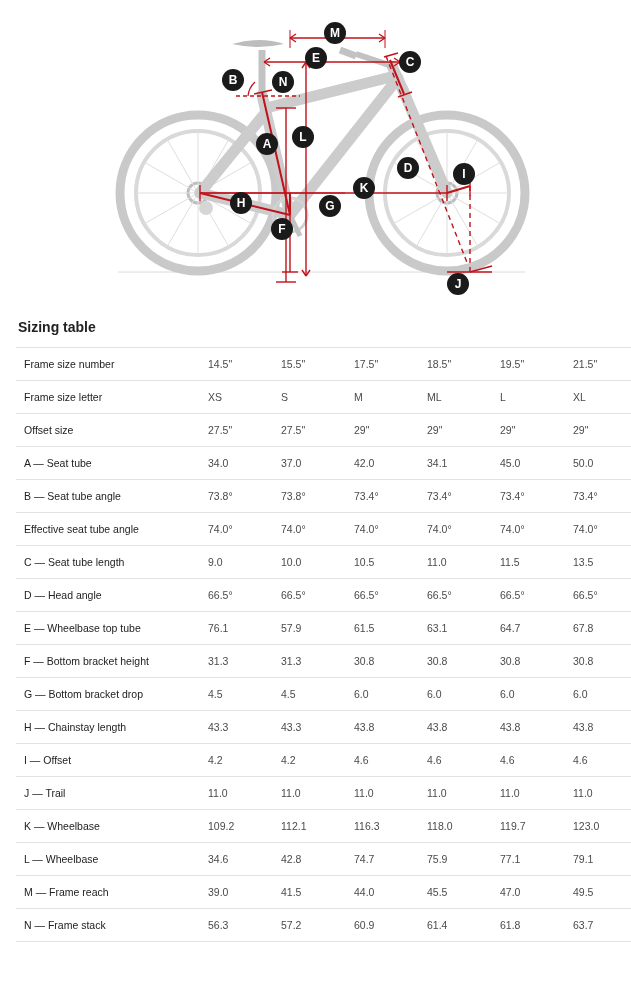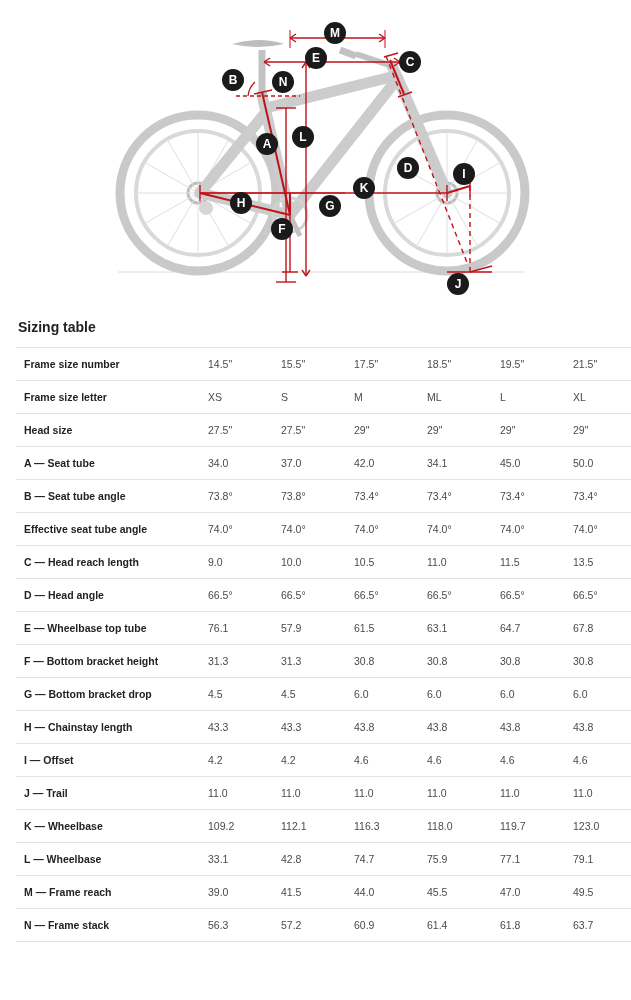--- a/index.html
+++ b/index.html
@@ -72,21 +72,21 @@
     border-bottom: 1px solid #e2e2e2;
   }
   table.sizing th, table.sizing td {
     text-align: left;
     padding: 10px 4px 10px 8px;
     vertical-align: middle;
     font-weight: normal;
     color: #4a4a4a;
   }
   table.sizing th.rowhead {
-    font-weight: bold;
+    font-weight: normal;
     color: #222222;
     width: 172px;
     font-size: 10.5px;
   }
   table.sizing td {
     width: 61px;
   }
   .hl {
     color: #2e7d32;
   }
@@ -258,21 +258,21 @@
           <th class="rowhead">Frame size letter</th>
           <td>XS</td>
           <td>S</td>
           <td>M</td>
           <td>ML</td>
           <td>L</td>
           <td>XL</td>
 
         </tr>
         <tr>
-          <th class="rowhead">Head size</th>
+          <th class="rowhead">Offset size</th>
           <td>27.5"</td>
           <td>27.5"</td>
           <td>29"</td>
           <td>29"</td>
           <td>29"</td>
           <td>29"</td>
 
         </tr>
         <tr>
           <th class="rowhead">A — Seat tube</th>
@@ -298,21 +298,21 @@
           <th class="rowhead">Effective seat tube angle</th>
           <td>74.0°</td>
           <td>74.0°</td>
           <td>74.0°</td>
           <td>74.0°</td>
           <td>74.0°</td>
           <td>74.0°</td>
 
         </tr>
         <tr>
-          <th class="rowhead">C — Head reach length</th>
+          <th class="rowhead">C — Seat tube length</th>
           <td>9.0</td>
           <td>10.0</td>
           <td>10.5</td>
           <td>11.0</td>
           <td>11.5</td>
           <td>13.5</td>
 
         </tr>
         <tr>
           <th class="rowhead">D — Head angle</th>
@@ -389,21 +389,21 @@
           <td>109.2</td>
           <td>112.1</td>
           <td>116.3</td>
           <td>118.0</td>
           <td>119.7</td>
           <td>123.0</td>
 
         </tr>
         <tr>
           <th class="rowhead">L — Wheelbase</th>
-          <td>33.1</td>
+          <td>34.6</td>
           <td>42.8</td>
           <td>74.7</td>
           <td>75.9</td>
           <td>77.1</td>
           <td class="hl">79.1</td>
 
         </tr>
         <tr>
           <th class="rowhead">M — Frame reach</th>
           <td>39.0</td>

